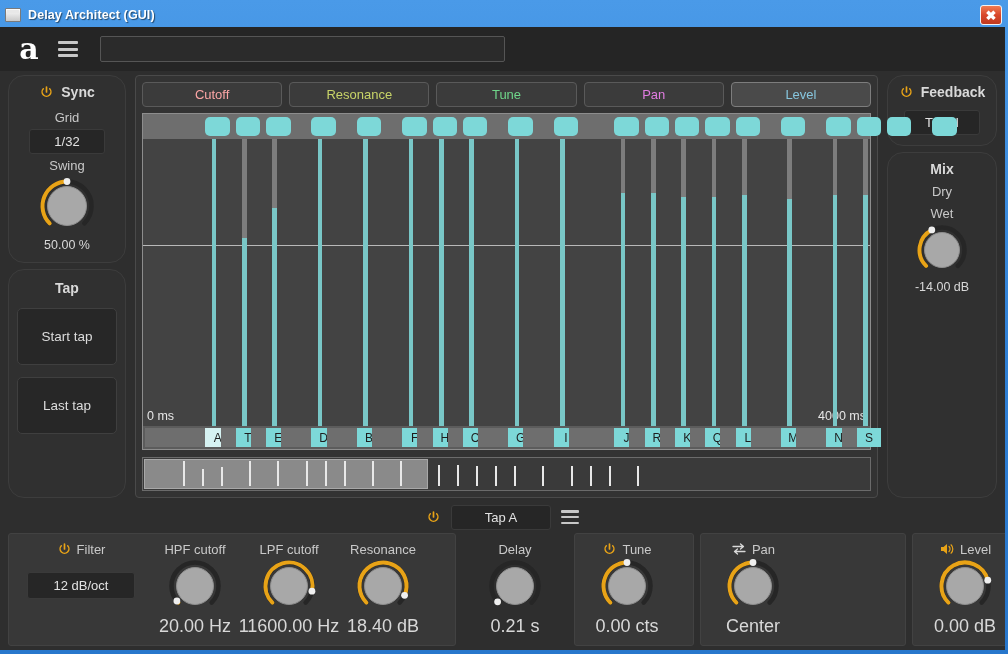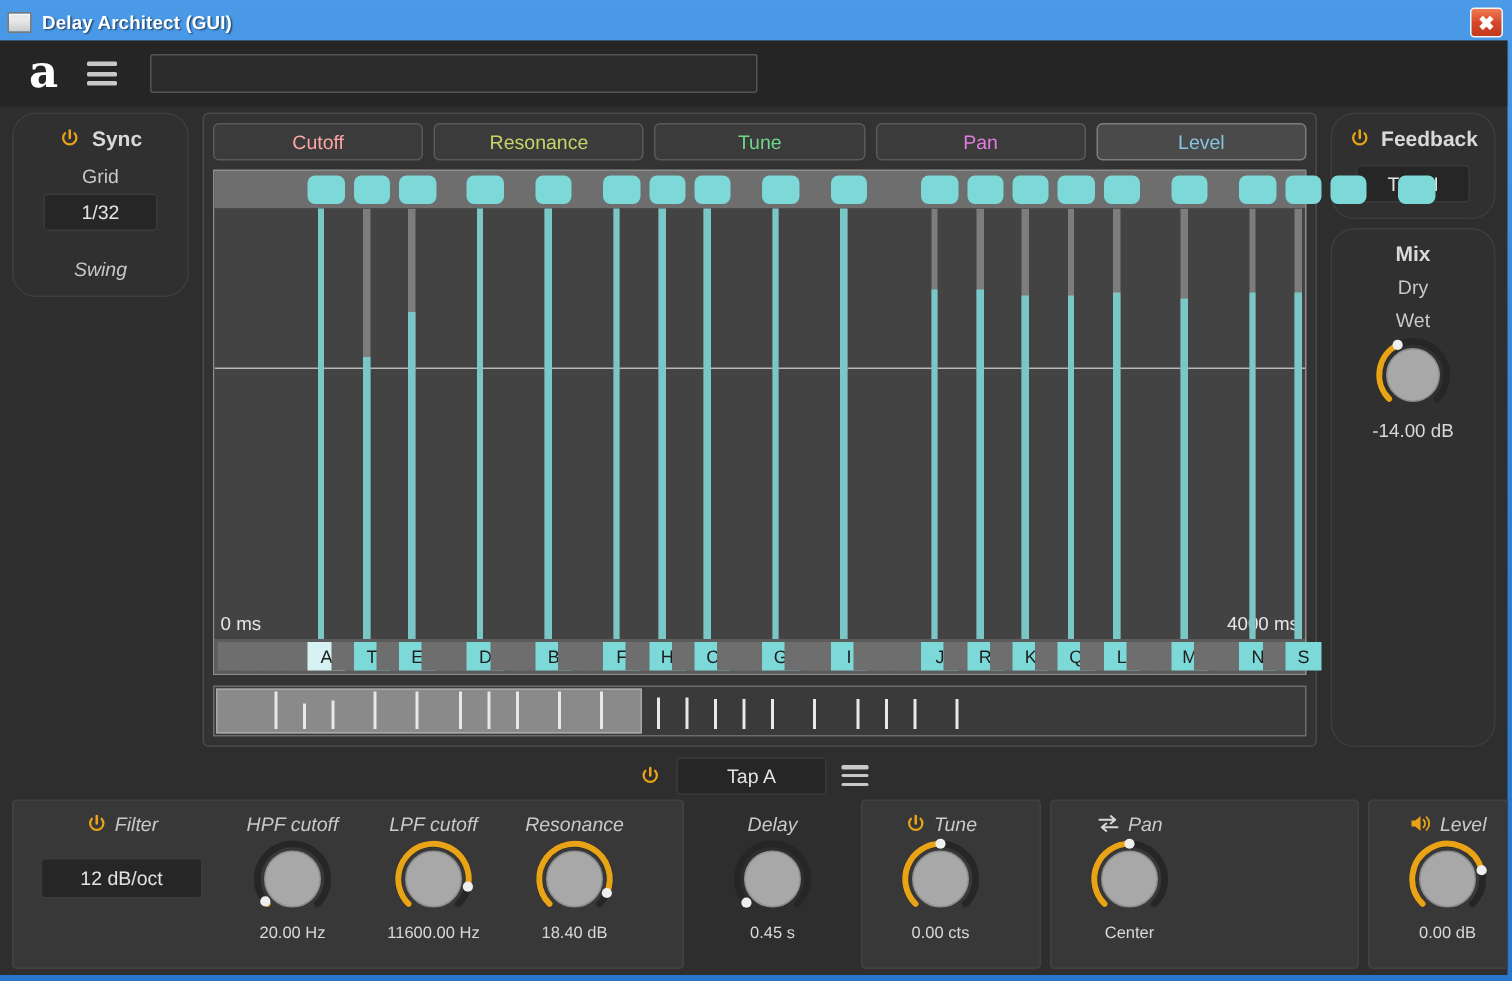--- a/index.html
+++ b/index.html
@@ -212,23 +212,23 @@
   .hamburger2 { width:18px; height:14px; display:flex; flex-direction:column; justify-content:space-between; cursor:pointer; }
   .hamburger2 span { display:block; height:2.5px; background:#c8c8c8; border-radius:1px; }
 
   .bot-groups { flex:1; display:flex; gap:6px; margin-top:3px; }
   .grp {
     background:#383838; border:1px solid #424242; border-radius:3px;
     display:flex; align-items:flex-start; padding:6px 8px 4px;
     gap: 6px;
   }
   .ctl { display:flex; flex-direction:column; align-items:center; width:88px; }
-  .ctl-head { display:flex; align-items:center; gap:5px; height:18px;font-style:italic; }
+  .ctl-head { display:flex; align-items:center; gap:5px; height:18px; }
   .ctl-label { color:#c9c9c9; font-size:13px; white-space:nowrap; }
-  .ctl-val { color:#d8d8d8; font-size:11px; margin-top:2px; white-space:nowrap;}
+  .ctl-val { color:#d8d8d8; font-size:18px; margin-top:2px; white-space:nowrap;}
   .filter-box {
     background:#262626; border:1px solid #3a3a3a; border-radius:3px;
     color:#e2e2e2; font-size:13px; text-align:center;
     padding:5px 0; width:108px; margin-top:14px; cursor:pointer;
   }
   .icon-sm { width:16px; height:16px; display:inline-block; }
 </style>
 </head>
 <body>
 
@@ -263,23 +263,39 @@
                 <path d="M8 2.2 V7.4" stroke="#e8a317" stroke-width="1.8" fill="none" stroke-linecap="round"></path>
                 <path d="M4.6 4.1 A4.7 4.7 0 1 0 11.4 4.1" stroke="#e8a317" stroke-width="1.6" fill="none" stroke-linecap="round"></path>
               </svg>
             </span>
             <span class="sec-title">Sync</span>
           </div>
 
           <div class="lbl">Grid</div>
           <div class="valuebox">1/32</div>
 
-          <div class="lbl" style="margin-top:18px;font-style:italic;">Swing</div>
-        </div>
-
+          <div class="lbl" style="margin-top:4px;">Swing</div>
+          <div class="knobwrap" style="margin-top:4px;">
+            <div class="knob">
+                <svg width="58" height="58" viewBox="0 0 58 58">
+    <path d="M 11.67588386092958 46.32411613907041 A 24.5 24.5 0 1 1 46.32411613907041 46.32411613907041" stroke="#262626" stroke-width="4.5" fill="none" stroke-linecap="round"></path>
+    <path d="M 11.67588386092958 46.32411613907041 A 24.5 24.5 0 0 1 29 4.5" stroke="#e8a317" stroke-width="4" fill="none" stroke-linecap="round"></path>
+    <circle cx="29" cy="29" r="19.5" fill="#a8a8a8" stroke="#8e8e8e" stroke-width="1"></circle>
+    <circle cx="29" cy="4.5" r="3.4" fill="#efefef"></circle>
+  </svg>
+              </div>
+            <div class="readout">50.00 %</div>
+          </div>
+        </div>
+
+        <div class="panel tap-panel">
+          <div class="sec-title" style="text-align:center;">Tap</div>
+          <div class="tapbtn">Start tap</div>
+          <div class="tapbtn">Last tap</div>
+        </div>
 
       </div>
 
       <div class="centercol">
         <div class="editor">
 
           <div class="tabs" id="tabs">
               <div class="tab">
                 <span style="color: #fca5a5;">Cutoff</span>
               </div>
@@ -596,21 +612,21 @@
                 <span class="ctl-label">Delay</span>
               </div>
             <div class="knob">
                 <svg width="56" height="56" viewBox="0 0 56 56">
     <path d="M 11.38299064211613 44.617009357883866 A 23.5 23.5 0 1 1 44.61700935788387 44.617009357883866" stroke="#262626" stroke-width="4.5" fill="none" stroke-linecap="round"></path>
     <path d="M 11.38299064211613 44.617009357883866 A 23.5 23.5 0 0 1 10.618669268002666 43.81579406747967" stroke="#e8a317" stroke-width="4" fill="none" stroke-linecap="round"></path>
     <circle cx="28" cy="28" r="18.5" fill="#a8a8a8" stroke="#8e8e8e" stroke-width="1"></circle>
     <circle cx="10.618669268002666" cy="43.81579406747967" r="3.4" fill="#efefef"></circle>
   </svg>
               </div>
-            <div class="ctl-val">0.45 s</div>
+            <div class="ctl-val">0.21 s</div>
           </div>
         </div>
 
         <div class="grp" style="flex:0 0 120px;">
           <div class="ctl">
             <div class="ctl-head">
               <span class="power">
                 <svg width="15" height="15" viewBox="0 0 16 16">
                   <path d="M8 2.2 V7.4" stroke="#e8a317" stroke-width="1.8" fill="none" stroke-linecap="round"></path>
                   <path d="M4.6 4.1 A4.7 4.7 0 1 0 11.4 4.1" stroke="#e8a317" stroke-width="1.6" fill="none" stroke-linecap="round"></path>

